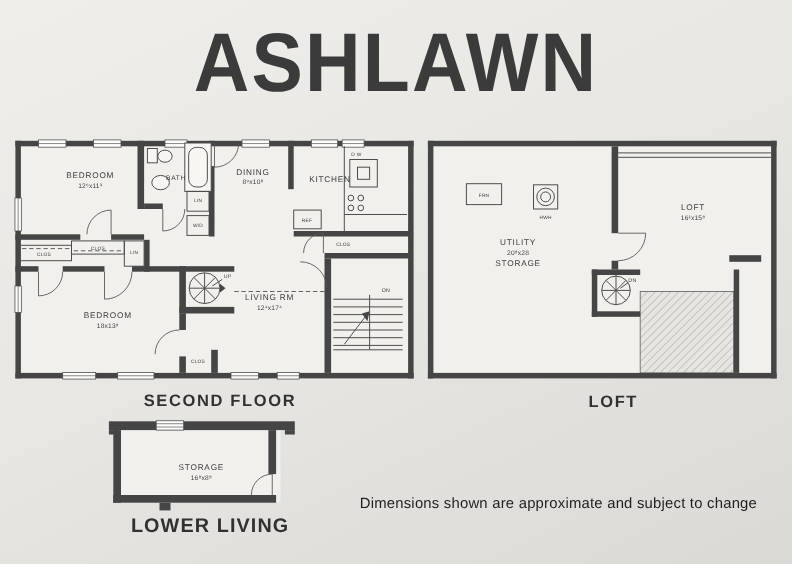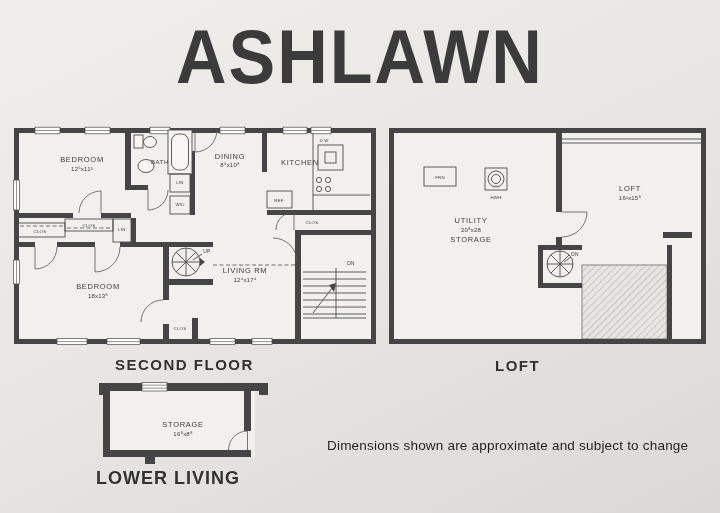--- a/index.html
+++ b/index.html
@@ -10,25 +10,25 @@
   }
   .title{
     position:absolute;top:14px;left:0;width:720px;text-align:center;
     font-size:70px;font-weight:bold;letter-spacing:2px;color:#3b3b3b;
     transform:scaleY(1.08);transform-origin:top center;margin:0;
   }
   .plan{position:absolute}
   #sf{left:10px;top:122px}
   #lf{left:385px;top:122px}
   #ll{left:95px;top:375px}
-  .seclab{position:absolute;font-weight:bold;color:#313131;text-align:left;white-space:nowrap}
+  .seclab{position:absolute;font-weight:bold;color:#313131;text-align:center;white-space:nowrap}
   #sflab{left:115px;top:356px;width:170px;font-size:15px;letter-spacing:1.5px}
   #lflab{left:495px;top:357px;width:125px;font-size:15px;letter-spacing:1.5px}
   #lllab{left:96px;top:468px;width:190px;font-size:18px;letter-spacing:1px}
-  .footnote{position:absolute;left:327px;top:438px;font-size:13.5px;color:#1f1f1f;letter-spacing:0.2px}
+  .footnote{position:absolute;left:327px;top:450px;font-size:13.5px;color:#1f1f1f;letter-spacing:0.2px}
 
   svg text{font-family:"Liberation Sans",sans-serif;fill:#3c3c3c;text-anchor:middle}
   .floor{fill:#f1f0ec}
   .wall{fill:#454545}
   .thin{fill:none;stroke:#4c4c4c;stroke-width:0.9}
   .door{fill:none;stroke:#565656;stroke-width:0.8}
   .dash{fill:none;stroke:#4f4f4f;stroke-width:0.8;stroke-dasharray:4 2.5}
   .fix{fill:#f7f6f2;stroke:#4c4c4c;stroke-width:0.9}
   .win{fill:#fcfcfa;stroke:#4c4c4c;stroke-width:0.7}
   .winline{stroke:#4c4c4c;stroke-width:0.6}

